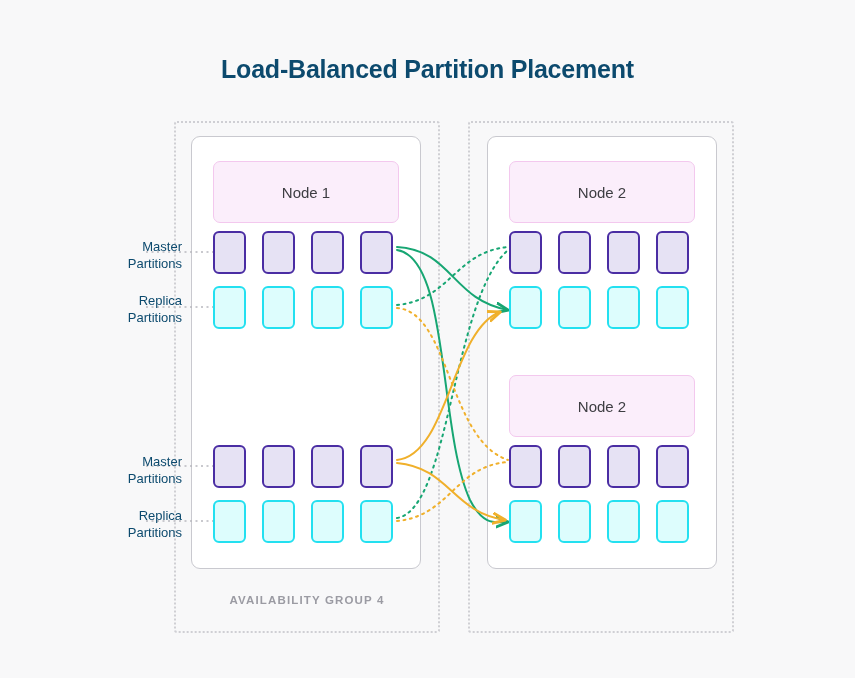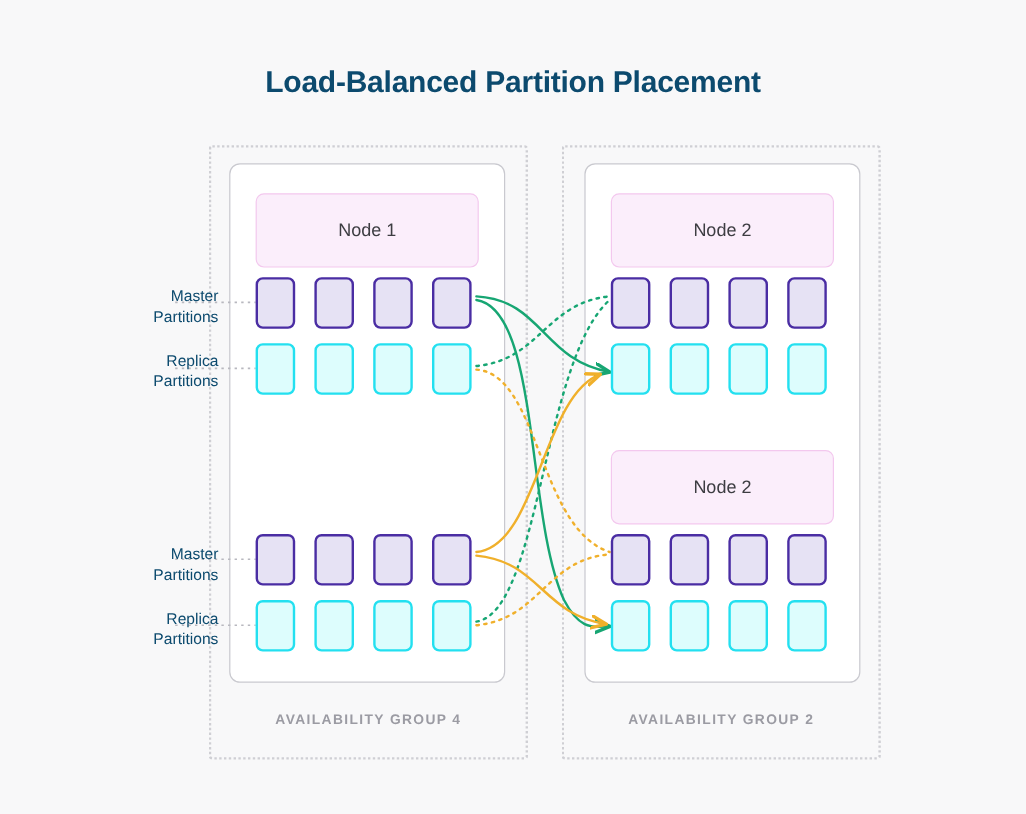--- a/index.html
+++ b/index.html
@@ -231,15 +231,14 @@
   <div class="side-label" id="label-master-bot">
     <div>Master</div>
     <div>Partitions</div>
   </div>
   <div class="side-label" id="label-replica-bot">
     <div>Replica</div>
     <div>Partitions</div>
   </div>
 
   <div class="ag-caption" id="ag1-caption">AVAILABILITY GROUP 4</div>
-  <div class="ag-caption" id="ag2-caption">AVAILABILITY GROUP 2</div>
 
 </div>
 
 </body></html>

